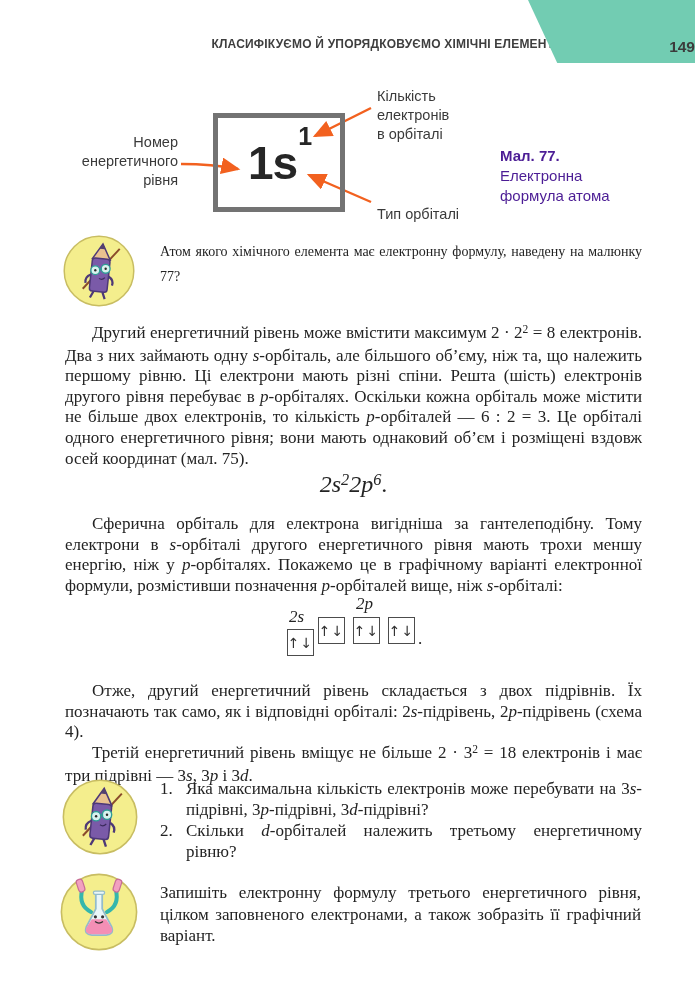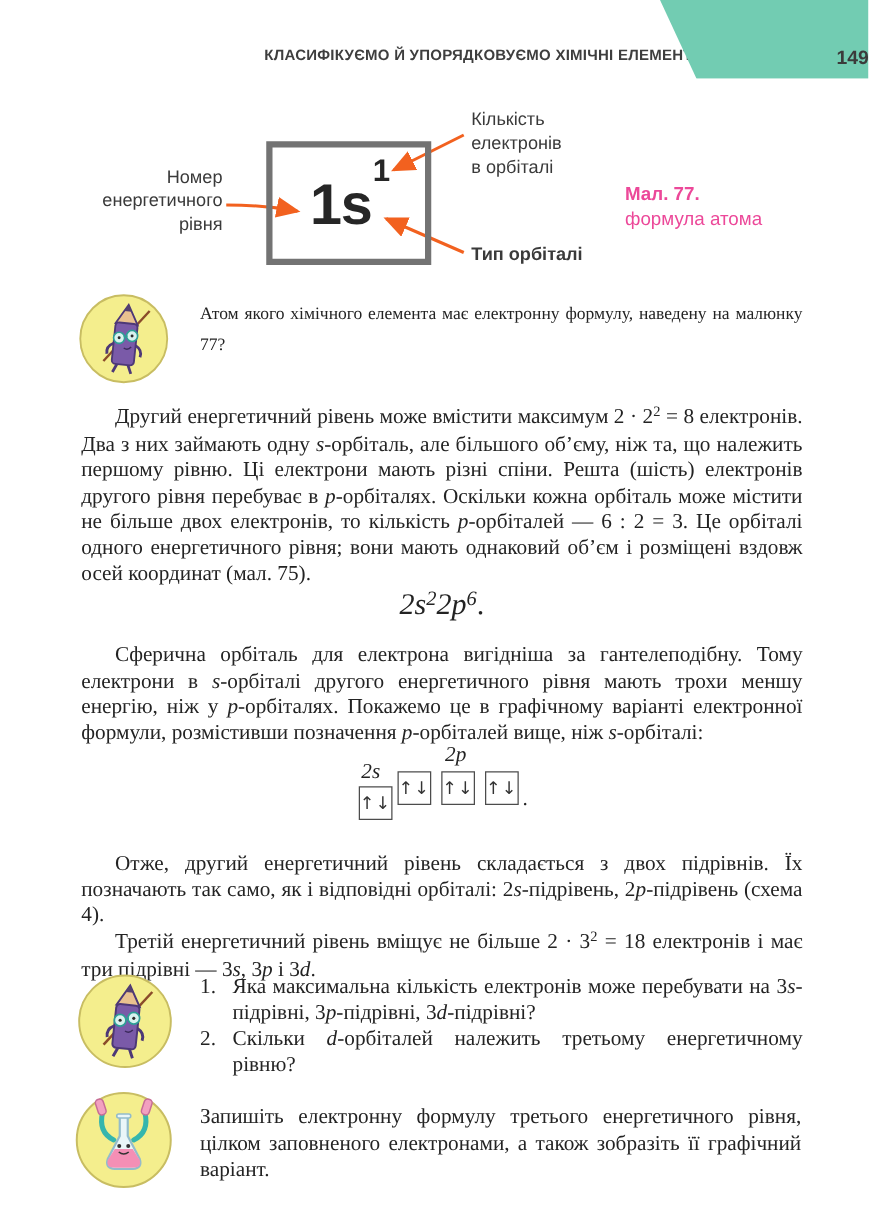--- a/index.html
+++ b/index.html
@@ -47,25 +47,25 @@
   .fig-formula sup{
     font-size:25px;position:relative;top:-17px;left:1px;
   }
   .fig-label{
     position:absolute;
     font-family:"Liberation Sans", sans-serif;
     font-size:14.5px;line-height:19px;color:#3a3a3a;
   }
   .fig-label-level{left:50px;top:48px;width:128px;text-align:right;}
   .fig-label-electrons{left:377px;top:2px;text-align:left;}
-  .fig-label-type{left:377px;top:110px;font-weight:bold;}
+  .fig-label-type{left:377px;top:120px;}
   .fig-caption{
     position:absolute;left:500px;top:61px;width:150px;
     font-family:"Liberation Sans", sans-serif;
-    font-size:15px;line-height:20px;color:#ec4899;
+    font-size:15px;line-height:20px;color:#4c1d95;
   }
   .fig-caption .cap-bold{font-weight:bold;}
   
   .mascot{position:absolute;}
   .mascot svg{display:block;}
   
   .tblock{
     position:absolute;left:65px;width:577px;
     font-size:17px;line-height:20.6px;
     text-align:justify;
@@ -146,20 +146,21 @@
     </div>
     <div class="fig-label fig-label-electrons">
       <div>Кількість</div>
       <div>електронів</div>
       <div>в орбіталі</div>
     </div>
     <div class="fig-label fig-label-type">Тип орбіталі</div>
 
     <div class="fig-caption">
       <div class="cap-bold">Мал. 77.</div>
+      <div>Електронна</div>
       <div>формула атома</div>
     </div>
   </div>
 
   <div class="mascot" style="left:62px;top:234px;">
     <svg width="74" height="74" viewBox="0 0 100 100">
       <circle cx="50" cy="50" r="47" fill="#f4ee8d" stroke="#c8bd62" stroke-width="2"></circle>
       <line x1="28" y1="74" x2="78" y2="20" stroke="#8a4b2a" stroke-width="2.6"></line>
       <g transform="rotate(6 50 55)">
         <polygon points="39,34 63,34 51,13" fill="#e9c18f" stroke="#4d3877" stroke-width="2"></polygon>

